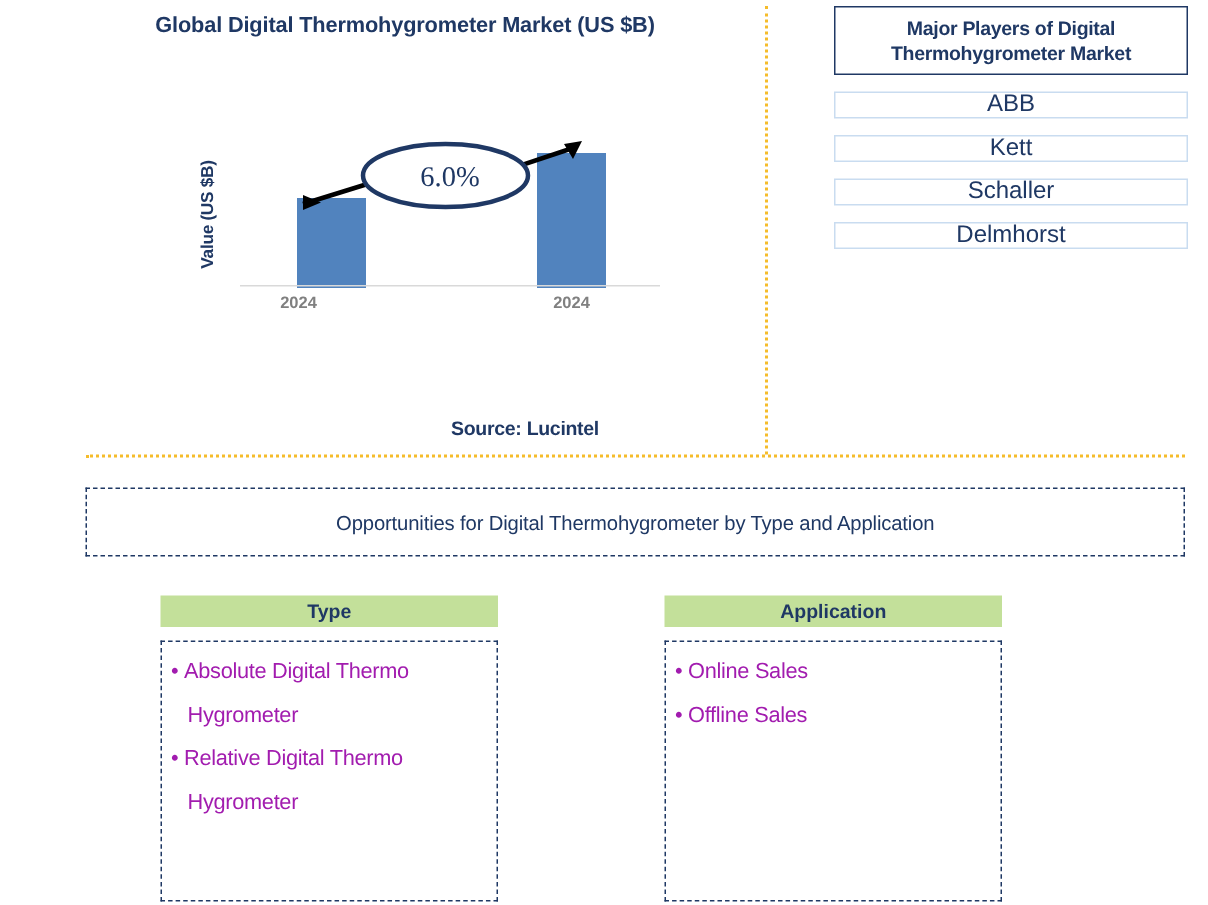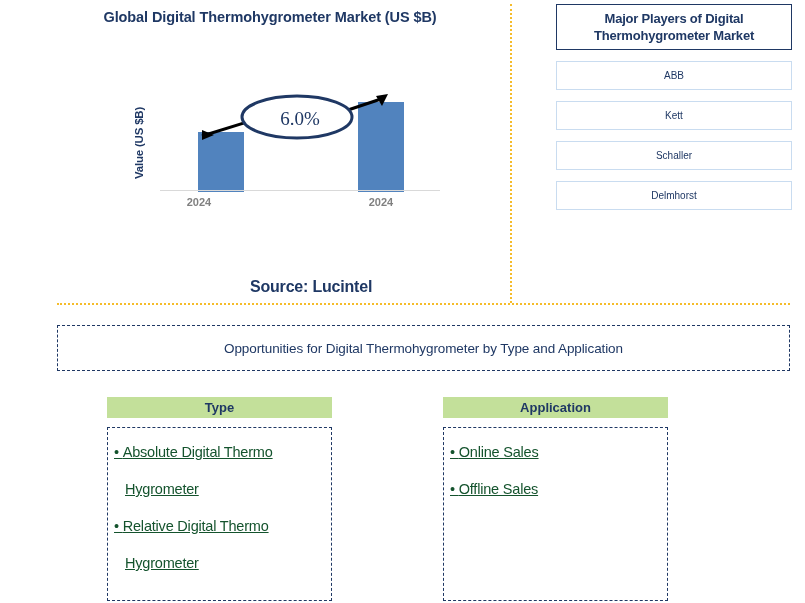--- a/index.html
+++ b/index.html
@@ -90,21 +90,22 @@
     text-align: center;
     font-family: "Liberation Serif", serif;
     font-size: 19px;
     color: #1f3864;
   }
   #source-text {
     position: absolute;
     left: 250px;
     top: 278px;
     width: 200px;
-    font-size: 16px;
+    text-align: center;
+    font-size: 13px;
     font-weight: bold;
     color: #1f3864;
     letter-spacing: -0.2px;
   }
 
   
   #divider-vertical {
     position: absolute;
     left: 510px;
     top: 4px;
@@ -137,26 +138,26 @@
     text-align: center;
     font-size: 13px;
     font-weight: bold;
     color: #1f3864;
     line-height: 17px;
     box-sizing: border-box;
     letter-spacing: -0.2px;
   }
   .player-box {
     margin-top: 11px;
-    height: 29px;
+    height: 18px;
     border: 1px solid #c9dcf0;
     display: flex;
     align-items: center;
     justify-content: center;
-    font-size: 10px;
+    font-size: 16px;
     color: #1f3864;
     box-sizing: border-box;
   }
 
   
   #opportunities-box {
     position: absolute;
     left: 57px;
     top: 325px;
     width: 733px;
@@ -200,26 +201,25 @@
     box-sizing: border-box;
     padding: 6px 4px 0 6px;
   }
   .segment-body ul {
     margin: 0;
     padding: 0;
     list-style: none;
   }
   .segment-body li {
     font-size: 14.5px;
-    color: #14532d;
-    line-height: 37px;
+    color: #a21caf;
+    line-height: 29px;
     text-indent: -11px;
     padding-left: 11px;
     letter-spacing: -0.2px;
-    text-decoration: underline;
   }
   .segment-body li::before {
     content: "\2022\00a0";
   }
 </style>
 </head>
 <body>
 
 <div id="chart-panel">
 

